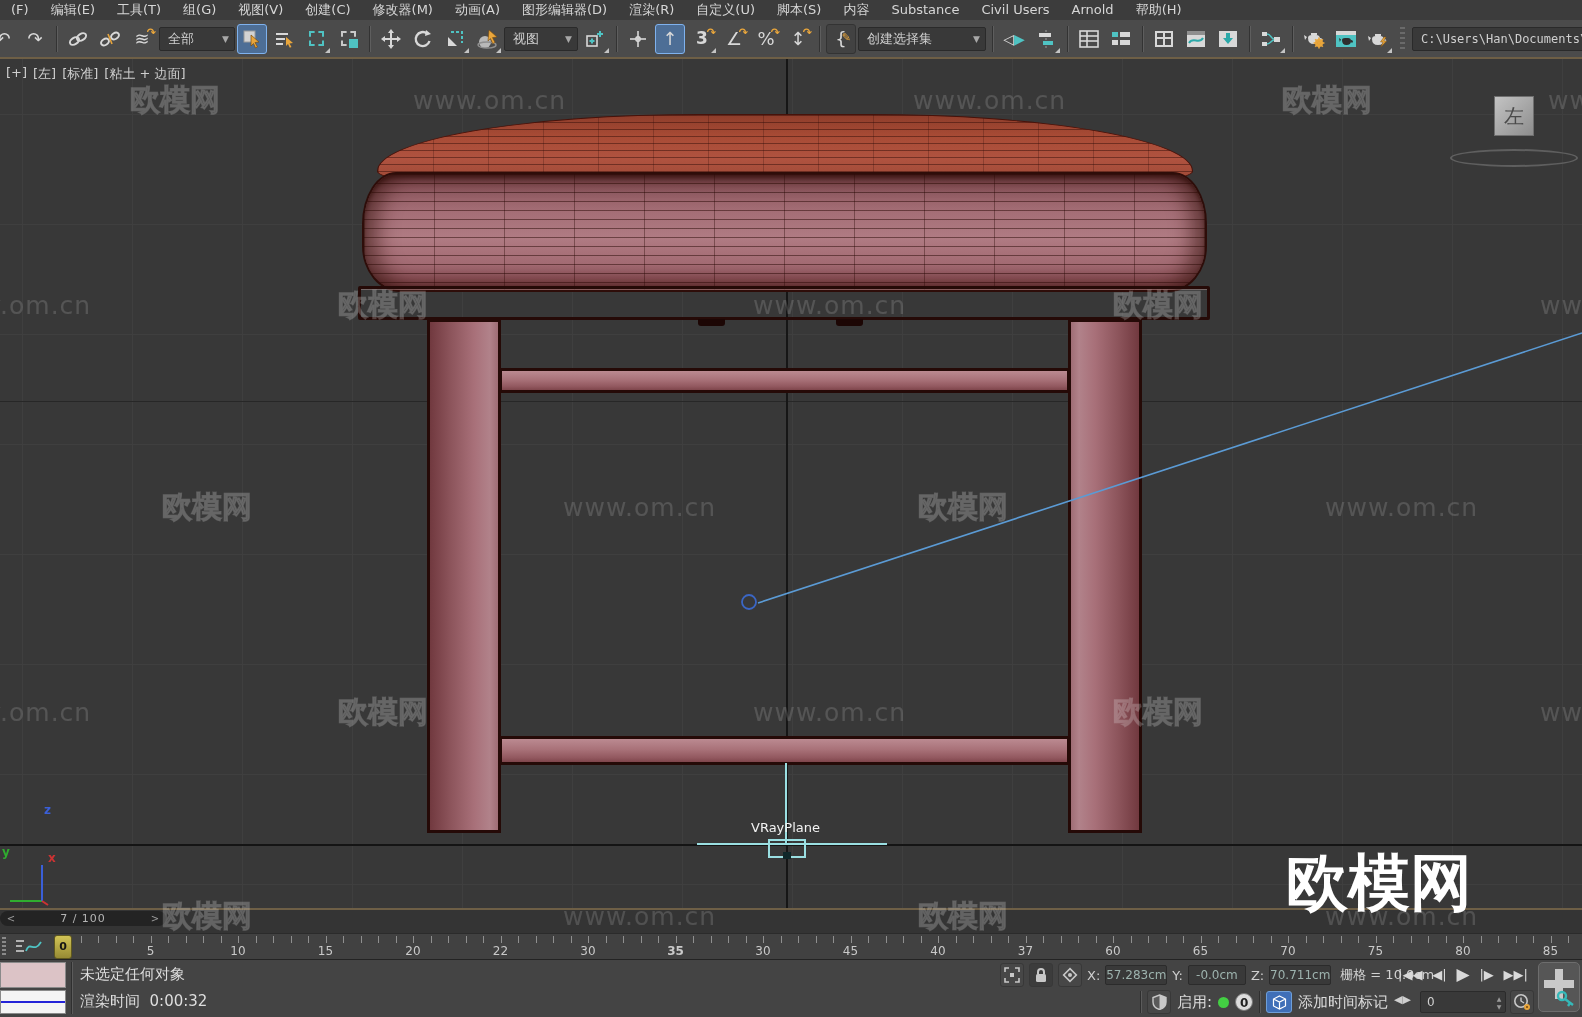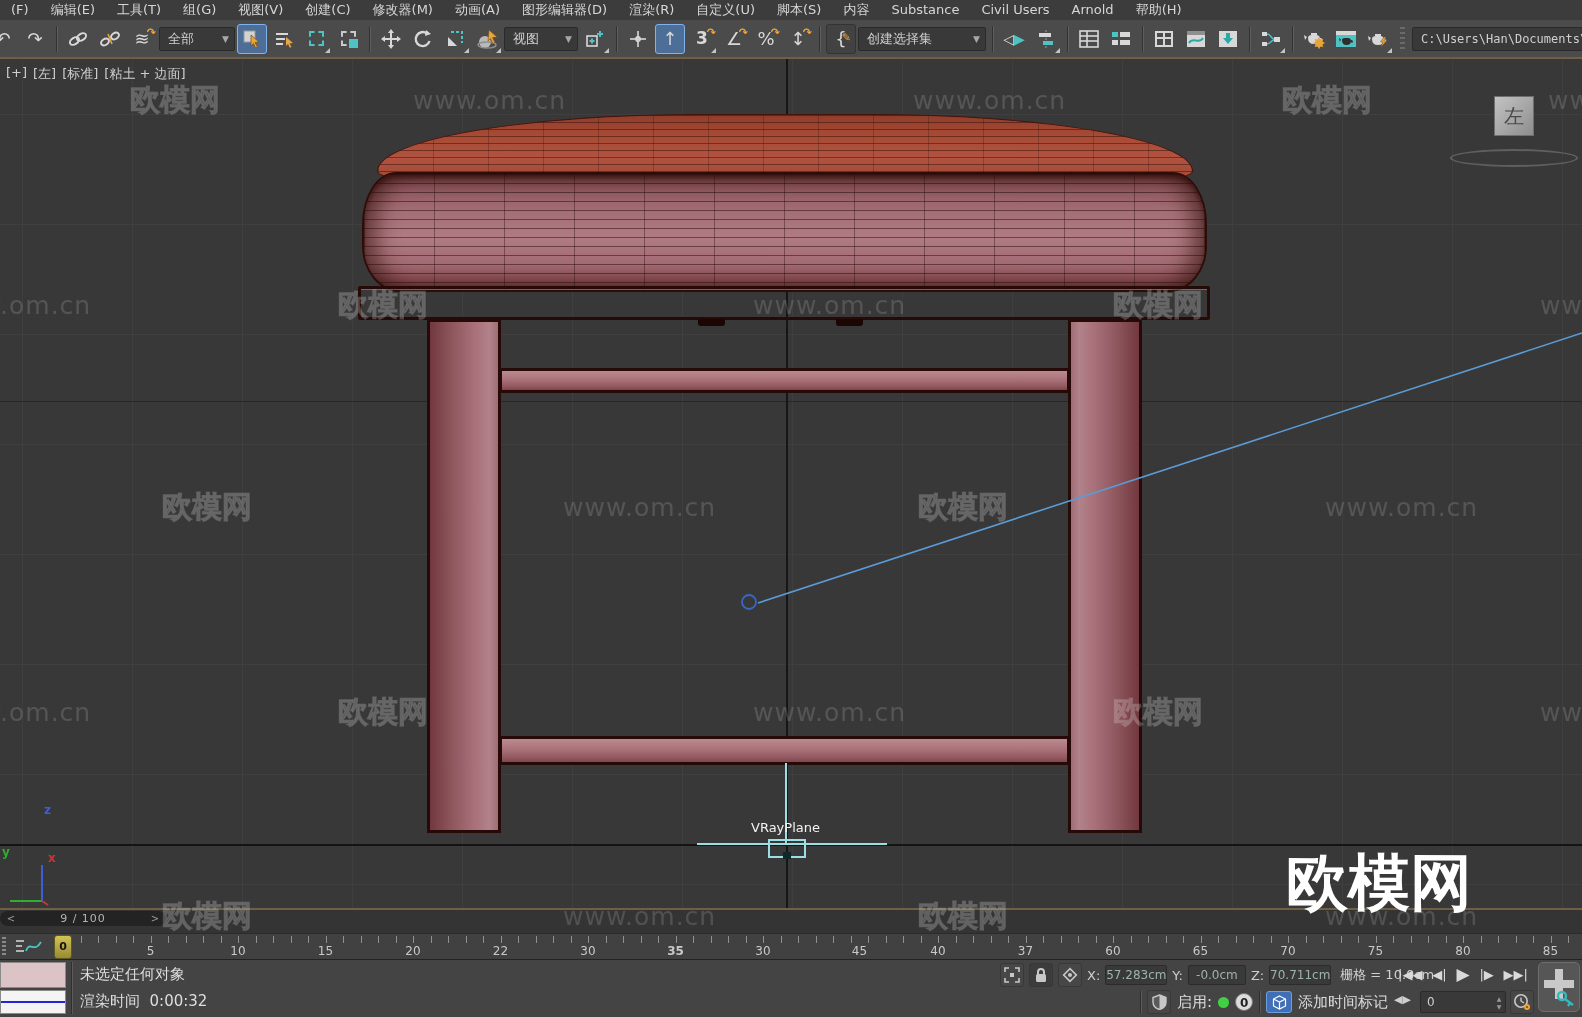--- a/index.html
+++ b/index.html
@@ -484,21 +484,21 @@
     <line x1="40" y1="44" x2="46" y2="48" stroke="#c33" stroke-width="2"></line>
   </svg>
   <span class="ax-lbl" style="left:2px;top:786px;color:#2fae2f">y</span>
   <span class="ax-lbl" style="left:44px;top:744px;color:#3a5fd8">z</span>
   <span class="ax-lbl" style="left:48px;top:792px;color:#c33">x</span>
 </div>
 
 <div id="trackstrip">
   <div class="pill">
     <span class="pa">&lt;</span>
-    <span class="pv">9 / 100</span>
+    <span class="pv">7 / 100</span>
     <span class="pa">&gt;</span>
   </div>
 </div>
 
 <div id="ruler">
   <div class="rhandle"></div>
   <svg width="30" height="22" style="position:absolute;left:14px;top:2px">
     <g stroke="#cfcfcf" stroke-width="1.6">
         <line x1="2" y1="5" x2="10" y2="5"></line>
         <line x1="2" y1="10" x2="8" y2="10"></line>
@@ -554,21 +554,21 @@
       <div class="tick" style="left: 710.5px;"></div>
       <div class="tick" style="left: 728px;"></div>
       <div class="tick" style="left: 745.5px;"></div>
       <div class="tick" style="left: 763px;"></div>
       <div class="tlabel" style="left: 763px;">30</div>
       <div class="tick" style="left: 780.5px;"></div>
       <div class="tick" style="left: 798px;"></div>
       <div class="tick" style="left: 815.5px;"></div>
       <div class="tick" style="left: 833px;"></div>
       <div class="tick" style="left: 850.5px;"></div>
-      <div class="tlabel" style="left: 850.5px; margin-left: 9px;">45</div>
+      <div class="tlabel" style="left: 850.5px;">45</div>
       <div class="tick" style="left: 868px;"></div>
       <div class="tick" style="left: 885.5px;"></div>
       <div class="tick" style="left: 903px;"></div>
       <div class="tick" style="left: 920.5px;"></div>
       <div class="tick" style="left: 938px;"></div>
       <div class="tlabel" style="left: 938px;">40</div>
       <div class="tick" style="left: 955.5px;"></div>
       <div class="tick" style="left: 973px;"></div>
       <div class="tick" style="left: 990.5px;"></div>
       <div class="tick" style="left: 1008px;"></div>

